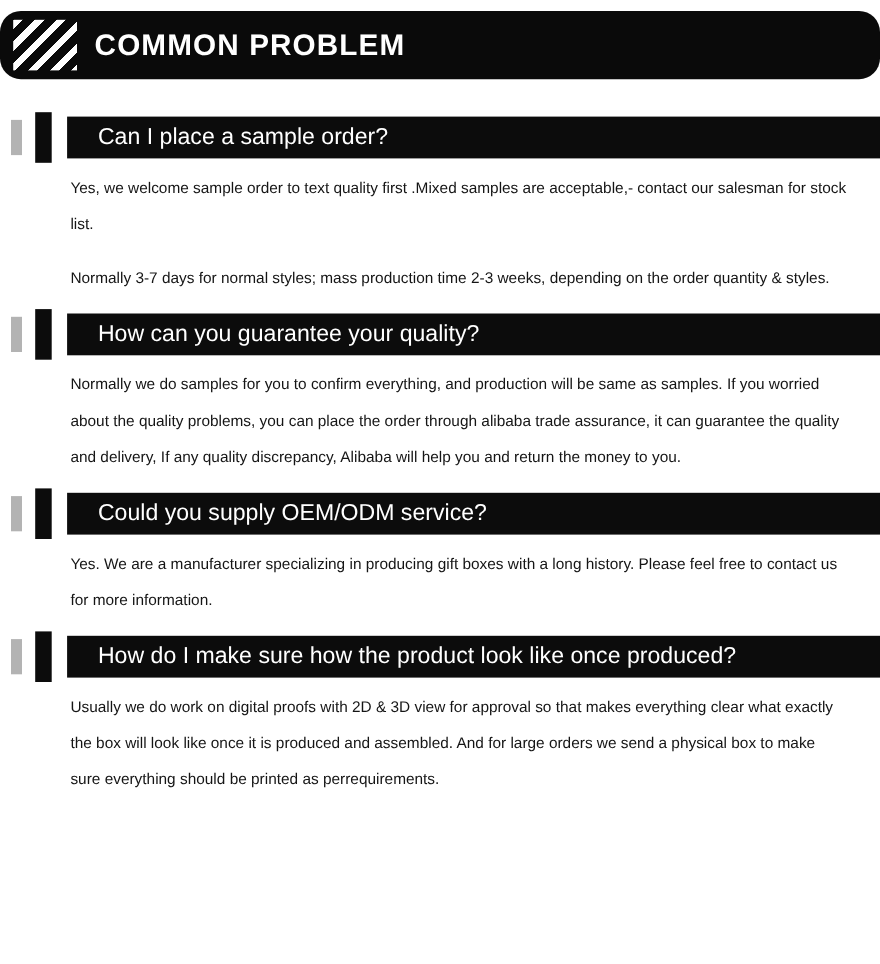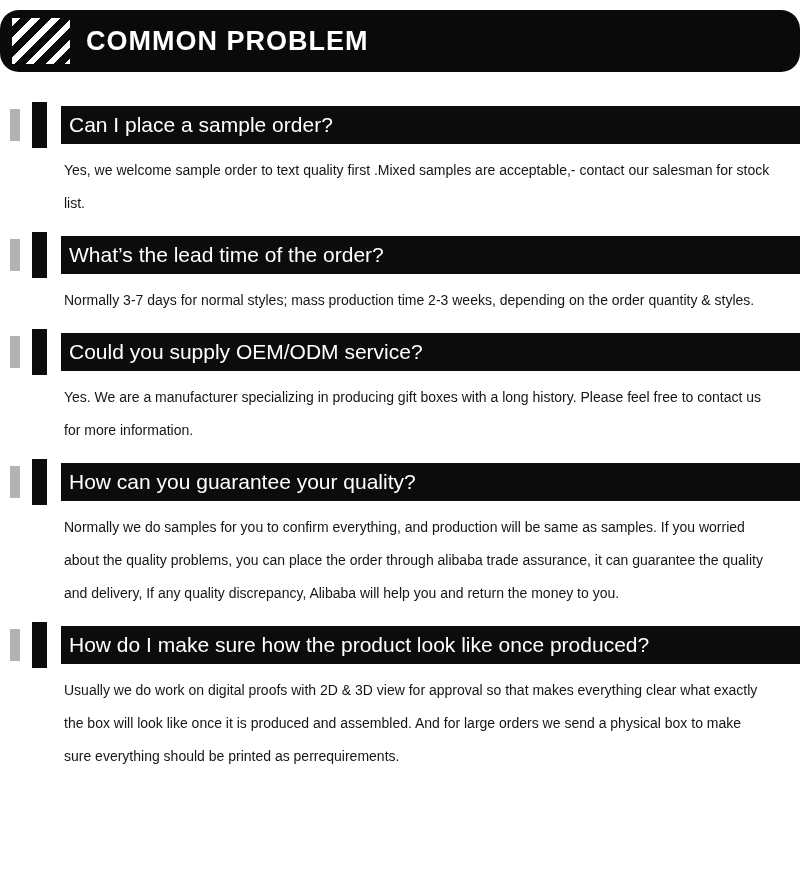--- a/index.html
+++ b/index.html
@@ -68,21 +68,21 @@
     flex: 1;
     height: 38px;
     margin-left: 14px;
     background: #0c0c0c;
     display: flex;
     align-items: center;
     overflow: hidden;
   }
   .q-text {
     margin: 0;
-    padding-left: 8px;
+    padding-left: 28px;
     color: #ffffff;
     font-size: 21px;
     font-weight: 400;
     white-space: nowrap;
   }
 
   .answer {
     margin: 10px 28px 16px 64px;
     color: #151515;
     font-size: 14px;
@@ -104,56 +104,49 @@
       <span class="bar-gray"></span>
       <span class="bar-black"></span>
       <div class="q-bar">
         <h2 class="q-text">Can I place a sample order?</h2>
       </div>
     </div>
     <p class="answer">Yes, we welcome sample order to text quality first .Mixed samples are acceptable,- contact our salesman for stock list.</p>
   </section>
 
   <section class="faq-item">
+    <p class="answer">Normally 3-7 days for normal styles; mass production time 2-3 weeks, depending on the order quantity &amp; styles.</p>
+  </section>
+
+  <section class="faq-item">
     <div class="q-row">
       <span class="bar-gray"></span>
       <span class="bar-black"></span>
       <div class="q-bar">
-        <h2 class="q-text">What’s the lead time of the order?</h2>
+        <h2 class="q-text">How can you guarantee your quality?</h2>
       </div>
     </div>
-    <p class="answer">Normally 3-7 days for normal styles; mass production time 2-3 weeks, depending on the order quantity &amp; styles.</p>
+    <p class="answer">Normally we do samples for you to confirm everything, and production will be same as samples. If you worried about the quality problems, you can place the order through alibaba trade assurance, it can guarantee the quality and delivery, If any quality discrepancy, Alibaba will help you and return the money to you.</p>
   </section>
 
   <section class="faq-item">
     <div class="q-row">
       <span class="bar-gray"></span>
       <span class="bar-black"></span>
       <div class="q-bar">
         <h2 class="q-text">Could you supply OEM/ODM service?</h2>
       </div>
     </div>
     <p class="answer">Yes. We are a manufacturer specializing in producing gift boxes with a long history. Please feel free to contact us for more information.</p>
   </section>
 
   <section class="faq-item">
     <div class="q-row">
       <span class="bar-gray"></span>
       <span class="bar-black"></span>
       <div class="q-bar">
-        <h2 class="q-text">How can you guarantee your quality?</h2>
-      </div>
-    </div>
-    <p class="answer">Normally we do samples for you to confirm everything, and production will be same as samples. If you worried about the quality problems, you can place the order through alibaba trade assurance, it can guarantee the quality and delivery, If any quality discrepancy, Alibaba will help you and return the money to you.</p>
-  </section>
-
-  <section class="faq-item">
-    <div class="q-row">
-      <span class="bar-gray"></span>
-      <span class="bar-black"></span>
-      <div class="q-bar">
         <h2 class="q-text">How do I make sure how the product look like once produced?</h2>
       </div>
     </div>
     <p class="answer">Usually we do work on digital proofs with 2D &amp; 3D view for approval so that makes everything clear what exactly the box will look like once it is produced and assembled. And for large orders we send a physical box to make sure everything should be printed as perrequirements.</p>
   </section>
 
 </main>
 
 </body></html>

